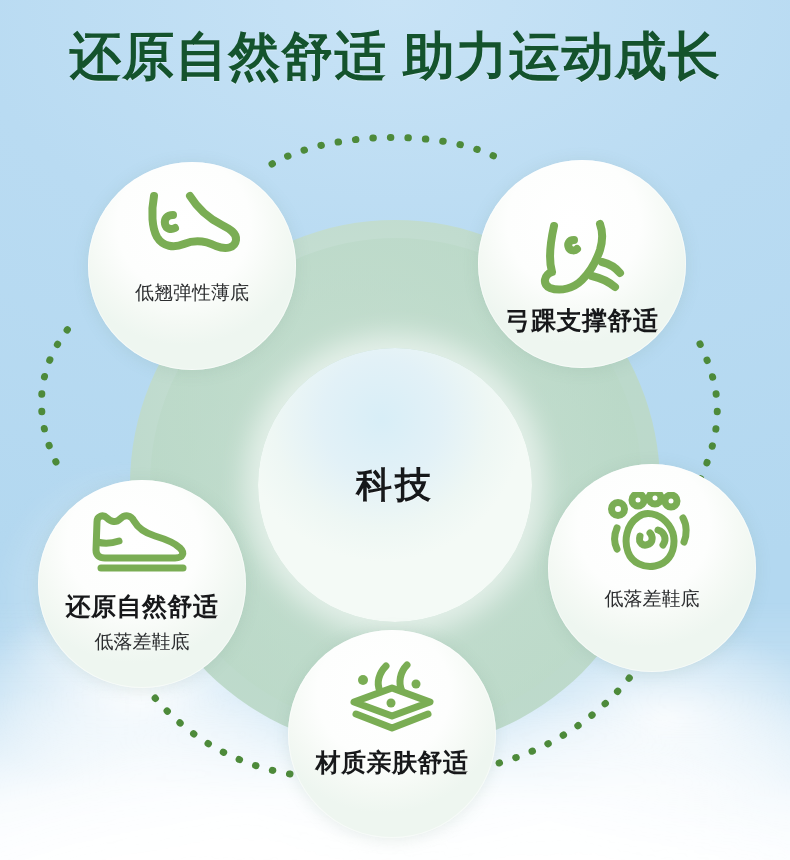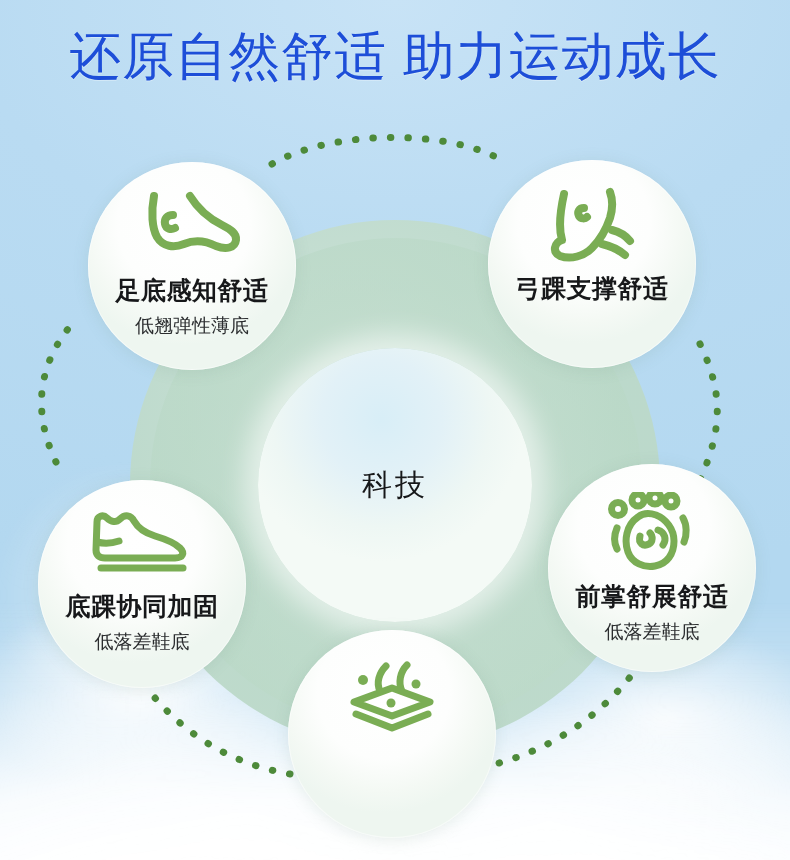--- a/index.html
+++ b/index.html
@@ -64,22 +64,22 @@
   
   .center-disc {
     position:absolute; left:258px; top:236px; width:274px; height:274px;
     border-radius:50%;
     background:
       radial-gradient(52% 52% at 45% 26%, #d8eef7 0%, #e2f1f7 42%, #eef7f4 76%, #f4faf6 100%);
     box-shadow:0 0 26px 14px rgba(255,255,255,.55);
     display:flex; align-items:center; justify-content:center;
   }
   .center-text {
-    text-align:left; color:#16181a; font-weight:400;
-    font-size:30px; line-height:1.42; letter-spacing:3px;
+    text-align:left; color:#16181a; font-weight:700;
+    font-size:36px; line-height:1.42; letter-spacing:3px;
     text-shadow:0 1px 0 rgba(255,255,255,.5);
   }
 
   
   .arcs { position:absolute; left:0; top:0; width:790px; height:740px; }
 
   
   .node {
     position:absolute; border-radius:50%;
     background:radial-gradient(58% 58% at 46% 30%, #ffffff 0%, #fdfefd 55%, #f4f9f4 82%, #eef6f0 100%);
@@ -87,37 +87,37 @@
     display:flex; flex-direction:column; align-items:center; justify-content:flex-start;
   }
   .node .icon { display:flex; align-items:center; justify-content:center; }
   .node .t1 {
     font-weight:700; color:#17181a; letter-spacing:.5px; white-space:nowrap;
   }
   .node .t2 { color:#2b2d2f; white-space:nowrap; }
 
   
   #node-sole    { left:88px;  top:50px;  width:208px; height:208px; padding-top:28px; }
-  #node-arch    { left:488px; top:48px;  width:208px; height:208px; padding-top:26px; }
+  #node-arch    { left:478px; top:48px;  width:208px; height:208px; padding-top:26px;justify-content:center; }
   #node-fore    { left:548px; top:352px; width:208px; height:208px; padding-top:28px; }
   #node-mat     { left:288px; top:518px; width:208px; height:208px; padding-top:28px; }
   #node-power   { left:38px;  top:368px; width:208px; height:208px; padding-top:30px; }
 
   #node-sole  .t1,#node-arch .t1,#node-fore .t1,#node-mat .t1,#node-power .t1 { font-size:25px; }
   #node-sole  .t2,#node-arch .t2,#node-fore .t2,#node-mat .t2,#node-power .t2 { font-size:19px; margin-top:6px; }
   #node-sole  .icon { height:72px; margin-bottom:12px; }
   #node-arch  .icon { height:78px; margin-bottom:8px; }
   #node-fore  .icon { height:80px; margin-bottom:8px; }
   #node-mat   .icon { height:78px; margin-bottom:10px; }
   #node-power .icon { height:66px; margin-bottom:14px; }
 
   
   #headline {
     position:absolute; left:0; top:30px; width:790px; z-index:3;
-    text-align:center; color:#1d4ed8; font-weight:400;
+    text-align:center; color:#14532d; font-weight:700;
     font-size:52px; letter-spacing:1px; line-height:1;
     text-shadow:0 1px 0 rgba(255,255,255,.35);
   }
 </style>
 </head>
 <body>
 
 <div id="bg">
   <div class="bg-sky"></div>
   <div class="bg-wash-ll"></div>
@@ -156,21 +156,20 @@
 
   <div class="node" id="node-sole">
     <div class="icon">
       <svg width="104" height="72" viewBox="0 0 104 72">
         <g fill="none" stroke="#7aad54" stroke-width="8" stroke-linecap="round" stroke-linejoin="round">
           <path d="M14,6 C11,22 12,38 17,47 C23,57 34,58 44,54 C56,49 66,51 76,56 C86,60 95,58 96,50 C97,43 90,39 82,35 C70,29 58,19 50,6"></path>
           <path d="M33,25 C27,25 24,29 25,34 C26,39 31,40 35,38"></path>
         </g>
       </svg>
     </div>
-    <div class="t1">足底感知舒适</div>
     <div class="t2">低翘弹性薄底</div>
   </div>
 
   <div class="node" id="node-arch">
     <div class="icon">
       <svg width="104" height="78" viewBox="0 0 104 78">
         <g fill="none" stroke="#7aad54" stroke-width="8" stroke-linecap="round" stroke-linejoin="round">
           <path d="M24,8 C20,26 19,44 22,54 C14,57 12,66 20,70 C31,74 44,70 52,62 C60,54 66,44 70,32 C73,22 73,14 70,6"></path>
           <path d="M44,22 C39,22 37,26 39,30 C41,33 45,33 47,31"></path>
           <path d="M72,44 C80,46 86,50 90,55"></path>
@@ -190,47 +189,47 @@
           <circle cx="51" cy="6" r="6"></circle>
           <circle cx="67" cy="9" r="6"></circle>
           <path d="M13,36 C10,43 10,51 13,57"></path>
           <path d="M79,26 C83,33 83,43 80,50"></path>
           <path d="M34,25 C22,33 20,49 24,60 C28,71 40,76 51,74 C63,72 70,62 70,49 C70,37 62,27 52,23 C46,21 39,21 34,25 Z"></path>
           <path d="M36,44 C34,51 39,55 45,52 C49,50 49,44 46,41"></path>
           <path d="M54,38 C61,40 63,48 59,53"></path>
         </g>
       </svg>
     </div>
-    <div class="t1">前掌舒展舒适</div>
     <div class="t2">低落差鞋底</div>
   </div>
 
   <div class="node" id="node-mat">
     <div class="icon">
       <svg width="100" height="78" viewBox="0 0 100 78">
         <g fill="none" stroke="#7aad54" stroke-width="7" stroke-linecap="round" stroke-linejoin="round">
           <path d="M50,30 L88,44 L50,58 L12,44 Z"></path>
           <path d="M14,56 L50,70 L86,56"></path>
           <path d="M38,33 C34,25 37,15 44,8"></path>
           <path d="M60,33 C56,25 58,14 65,7"></path>
           <circle cx="21" cy="22" r="5" fill="#7aad54" stroke="none"></circle>
           <circle cx="74" cy="26" r="4.5" fill="#7aad54" stroke="none"></circle>
           <circle cx="49" cy="45" r="4.5" fill="#7aad54" stroke="none"></circle>
         </g>
       </svg>
     </div>
+    <div class="t1">材质亲肤舒适</div>
   </div>
 
   <div class="node" id="node-power">
     <div class="icon">
       <svg width="110" height="66" viewBox="0 0 110 66">
         <g fill="none" stroke="#7aad54" stroke-width="7" stroke-linecap="round" stroke-linejoin="round">
           <path d="M10,12 C10,6 16,4 20,8 C24,12 29,13 33,9 C38,4 44,5 47,11 C51,18 58,23 68,26 C78,29 88,33 93,38 C98,43 96,48 88,48 L18,48 C12,48 9,45 9,40 Z"></path>
           <path d="M10,32 C18,34 26,33 32,31"></path>
           <path d="M14,58 L96,58"></path>
         </g>
       </svg>
     </div>
-    <div class="t1">底踝协同加固</div>
+    <div class="t1">还原自然舒适</div>
     <div class="t2">低落差鞋底</div>
   </div>
 
 </div>
 
 </body></html>

